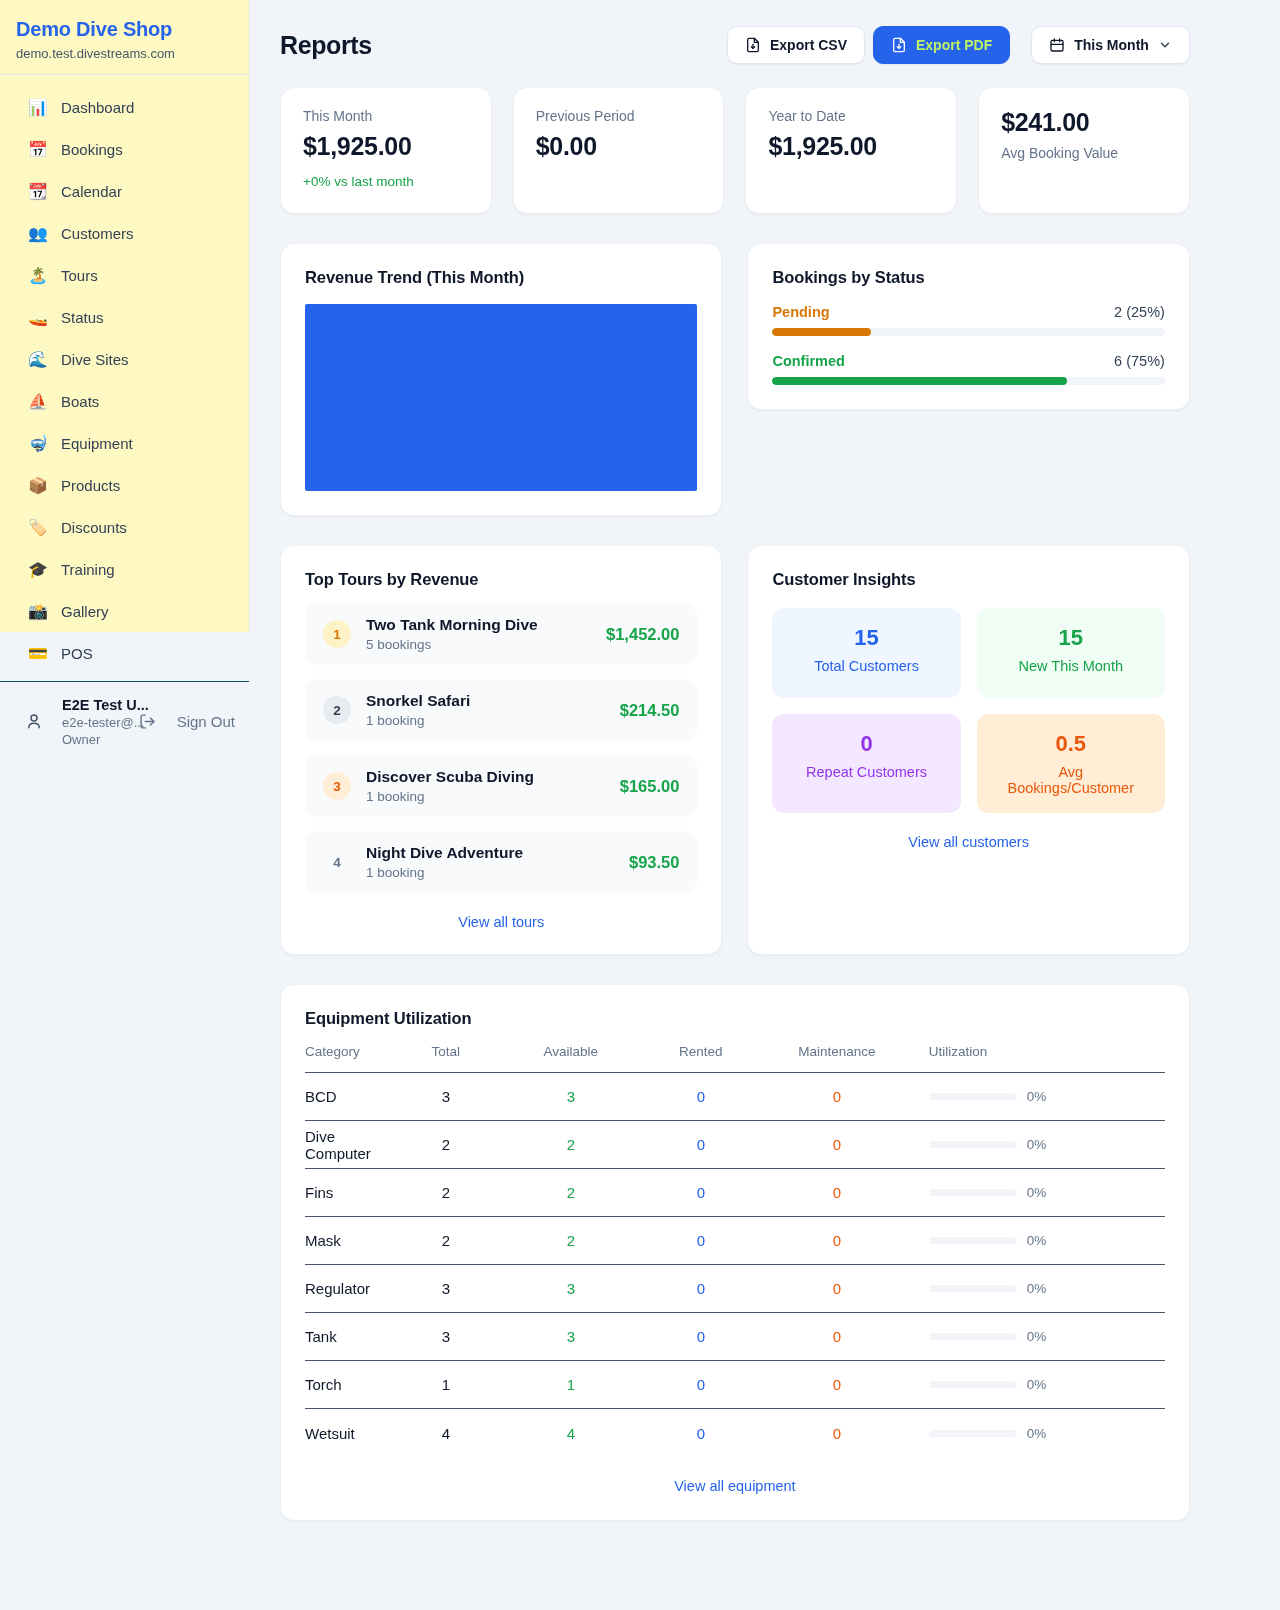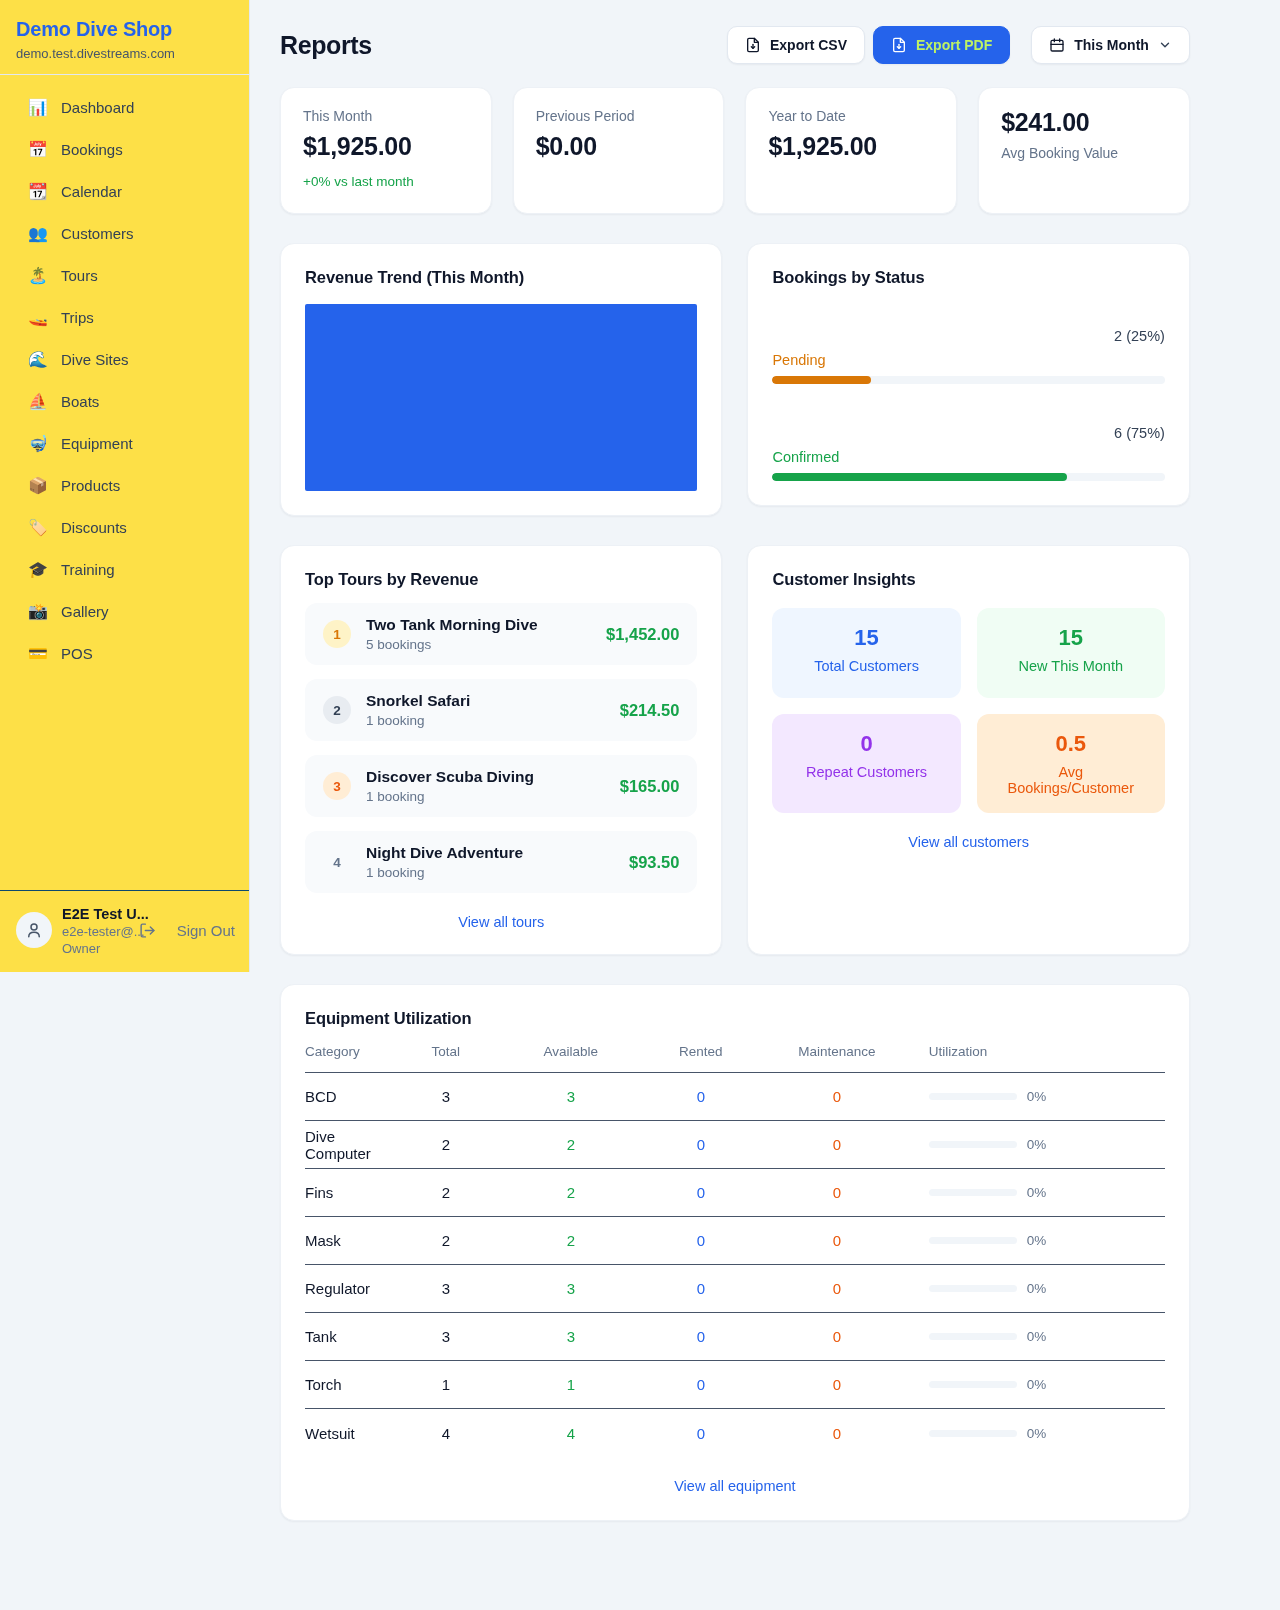--- a/index.html
+++ b/index.html
@@ -7,22 +7,22 @@
   body {
     width:1280px; min-height:1610px;
     background:#f1f5f9;
     font-family:"Liberation Sans", sans-serif;
     color:#0f172a;
   }
   .app { display:flex; width:1280px; min-height:1610px; align-items:flex-start; }
 
   
   .sidebar {
-    width:250px; min-width:250px; height:972px;
-    background:#fde047; border-right:1px solid #e2e8f0;
+    width:250px; min-width:250px; height:632px;
+    background:#fef9c3; border-right:1px solid #e2e8f0;
     display:flex; flex-direction:column;
   }
   .brand { padding:18px 16px 13px 16px; border-bottom:1px solid #e2e8f0; }
   .brand h1 { margin:0; font-size:20px; font-weight:bold; color:#2563eb; letter-spacing:-0.2px; }
   .brand .domain { margin-top:5px; font-size:13px; color:#475569; }
   .nav { padding:12px 0 6px 0; }
   .nav-item { display:flex; align-items:center; gap:13px; padding:10px 16px 10px 28px; font-size:15px; color:#334155; cursor:pointer; line-height:22px; }
   .nav-item .icon { width:20px; font-size:16px; text-align:center; flex:none; }
   .side-footer { margin-top:auto; border-top:1px solid #0c4a6e; padding:15px 14px 16px 16px; display:flex; align-items:flex-start; gap:10px; }
   .avatar { width:36px; height:36px; border-radius:50%; background:#f1f5f9; display:flex; align-items:center; justify-content:center; flex:none; margin-top:6px; }
@@ -56,21 +56,21 @@
 
   .grid-2 { display:grid; grid-template-columns:1fr 1fr; gap:25px; margin-bottom:29px; }
   .grid-2.top { align-items:start; }
   .card { background:#fff; border:1px solid #edf1f6; border-radius:14px; padding:24px; box-shadow:0 1px 2px rgba(15,23,42,.05); }
   .card-title { font-size:16.5px; font-weight:bold; letter-spacing:-0.1px; }
 
   .revenue-bar { margin-top:17px; height:187px; border-radius:2px; }
 
   .status-row { margin-top:17px; }
   .status-head { display:flex; align-items:center; justify-content:space-between; font-size:14.5px; margin-bottom:8px; }
-  .status-label { font-weight:normal;margin-top:48px; }
+  .status-label { font-weight:bold; }
   .status-count { color:#334155; }
   .track { height:8px; background:#f1f5f9; border-radius:5px; overflow:hidden; }
   .fill { height:100%; border-radius:5px; }
 
   .tour-row { display:flex; align-items:center; gap:15px; background:#f8fafc; border-radius:12px; padding:13px 18px; margin-top:14px; min-height:52px; }
   .rank { width:28px; height:28px; border-radius:50%; display:flex; align-items:center; justify-content:center; font-size:13.5px; font-weight:bold; flex:none; }
   .tour-name { font-size:15.5px; font-weight:bold; color:#0f172a; }
   .tour-bookings { font-size:13.5px; color:#64748b; margin-top:3px; }
   .tour-rev { margin-left:auto; font-size:16.5px; font-weight:bold; color:#16a34a; flex:none; }
   .view-link { display:block; text-align:center; color:#2563eb; font-size:14.5px; margin-top:21px; cursor:pointer; text-decoration:none; }
@@ -128,21 +128,21 @@
           <span>Customers</span>
         </div>
 
         <div class="nav-item">
           <span class="icon">🏝️</span>
           <span>Tours</span>
         </div>
 
         <div class="nav-item">
           <span class="icon">🚤</span>
-          <span>Trips</span>
+          <span>Status</span>
         </div>
 
         <div class="nav-item">
           <span class="icon">🌊</span>
           <span>Dive Sites</span>
         </div>
 
         <div class="nav-item">
           <span class="icon">⛵</span>
           <span>Boats</span>

